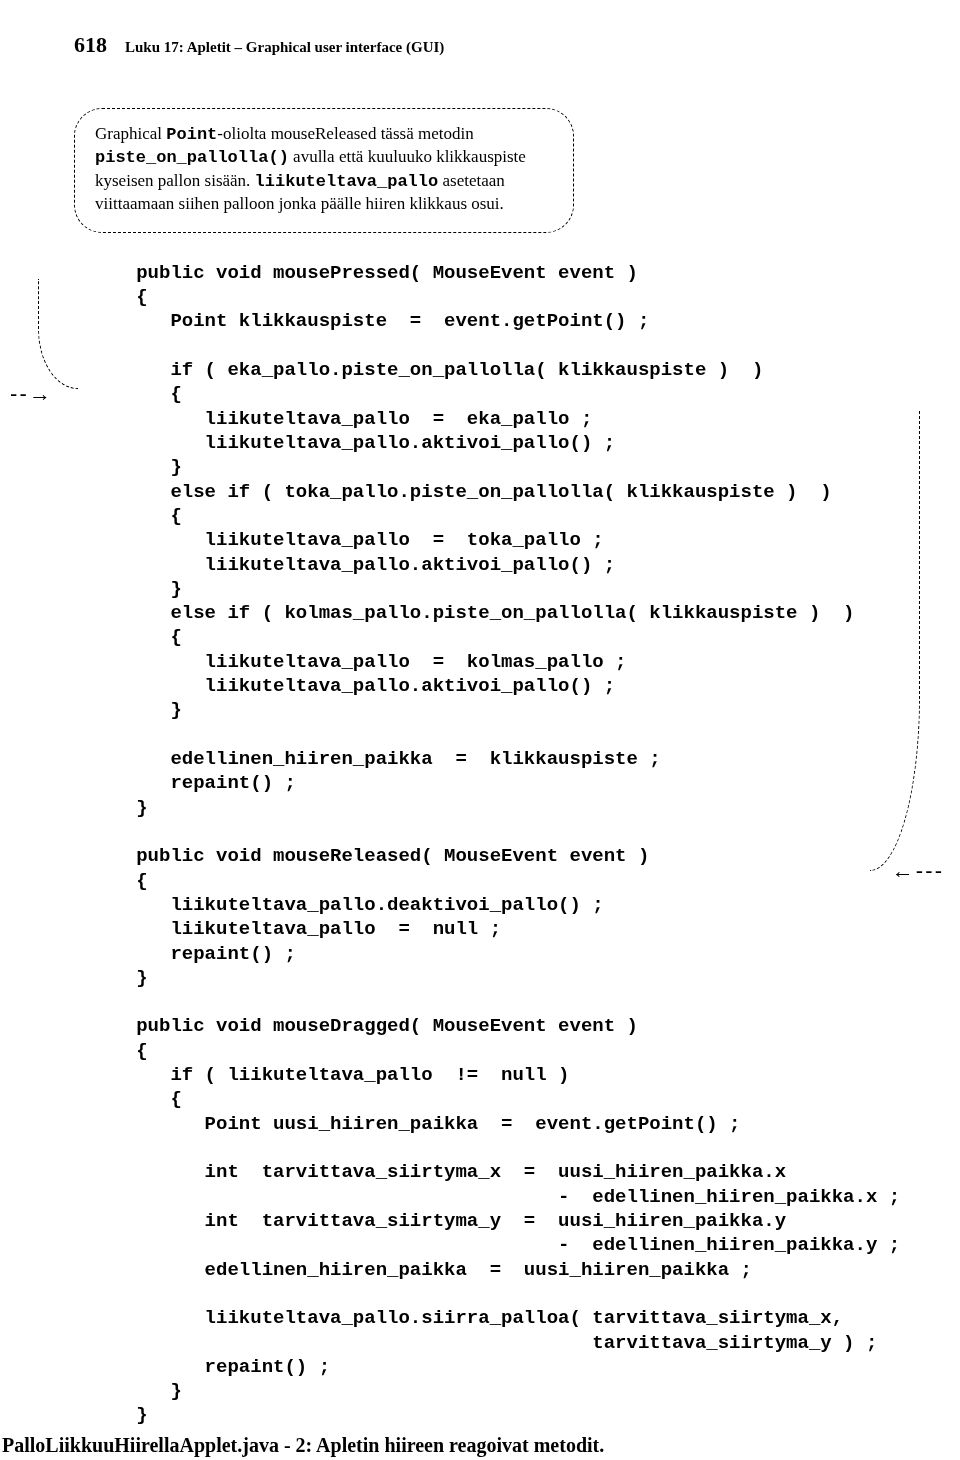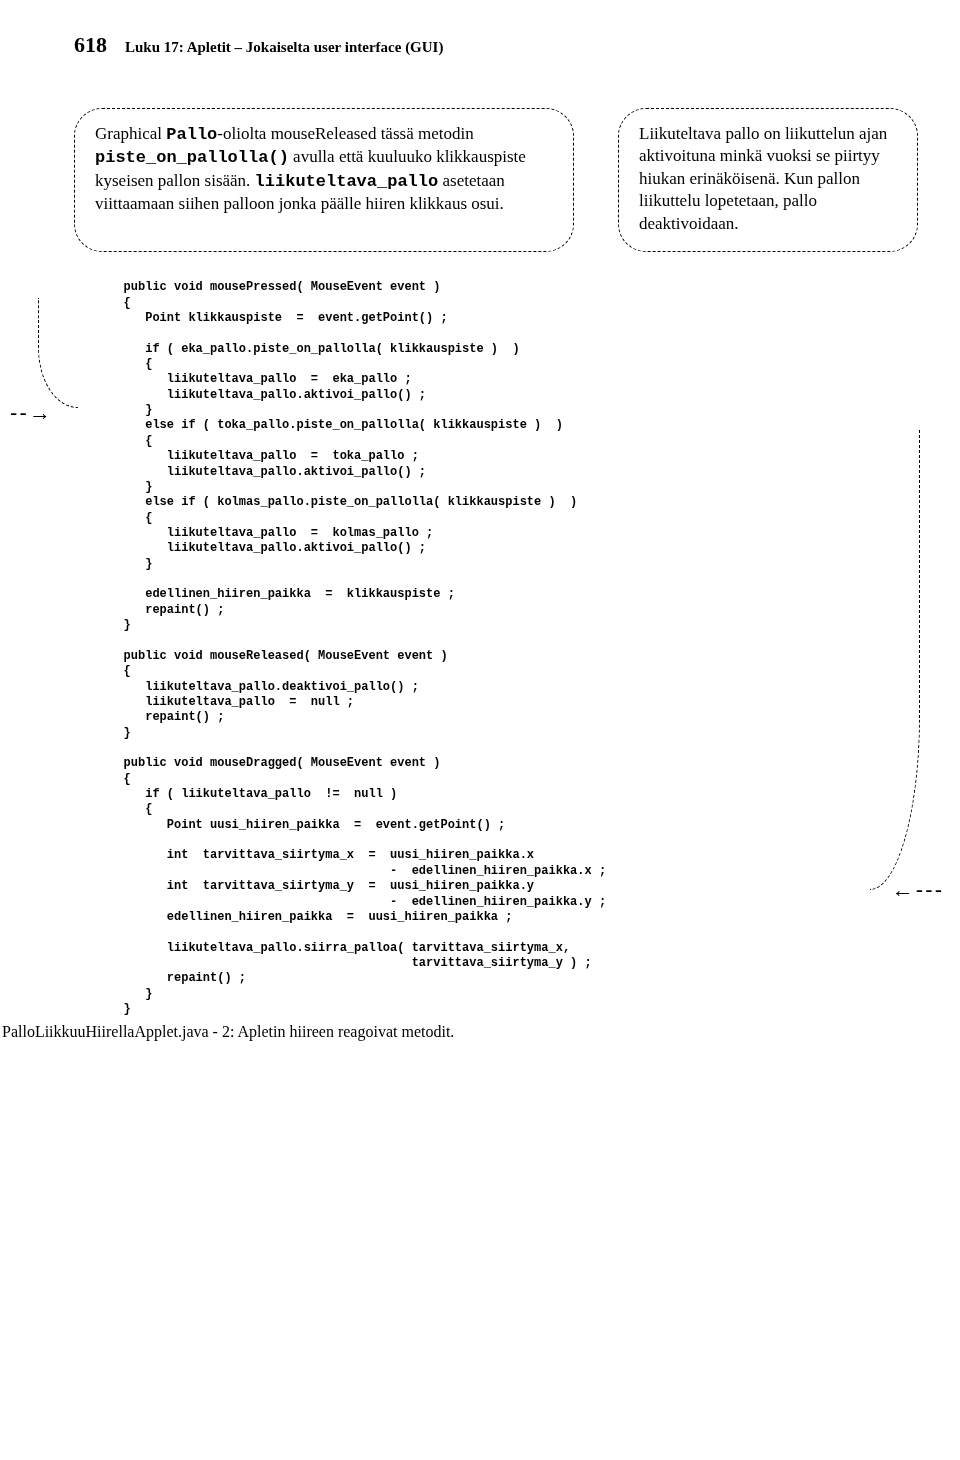--- a/index.html
+++ b/index.html
@@ -48,21 +48,21 @@
     font-family: "Courier New", Courier, monospace;
     font-weight: bold;
   }
   .code-wrap {
     position: relative;
     margin-left: -8px;
   }
   pre.code {
     font-family: "Courier New", Courier, monospace;
     font-weight: bold;
-    font-size: 12px;
+    font-size: 19px;
     line-height: 1.28;
     white-space: pre;
     margin: 0;
     padding: 0 0 0 36px;
   }
   .arrow-left {
     position: absolute;
     left: -56px;
     top: 120px;
     font-size: 22px;
@@ -93,42 +93,39 @@
     border-right: 1.5px dashed #000;
     border-bottom: 1.5px dashed #000;
     border-bottom-right-radius: 80px 280px;
     width: 50px;
     height: 460px;
     right: -2px;
     top: 150px;
     pointer-events: none;
   }
   .caption {
-    font-size: 16px;
-    font-weight: normal;
+    font-size: 20px;
+    font-weight: bold;
     margin-top: 6px;
     margin-left: -72px;
   }
 </style>
 </head>
 <body>
 
 <div class="page">
 
   <div class="header">
     <span class="page-num">618</span>
-    <span class="chapter">Luku 17: Apletit – Jokaiselta user interface (GUI)</span>
+    <span class="chapter">Luku 17: Apletit – Graphical user interface (GUI)</span>
   </div>
 
   <div class="callouts">
     <div class="callout callout-left">
-      <span>Graphical </span><span class="mono">Pallo</span><span>-oliolta mouseReleased tässä metodin </span><span class="mono">piste_on_pallolla()</span><span> avulla että kuuluuko klikkauspiste kyseisen pallon sisään. </span><span class="mono">liikuteltava_pallo</span><span> asetetaan viittaamaan siihen palloon jonka päälle hiiren klikkaus osui.</span>
-    </div>
-    <div class="callout callout-right">
-      <span>Liikuteltava pallo on liikuttelun ajan aktivoituna minkä vuoksi se piirtyy hiukan erinäköisenä. Kun pallon liikuttelu lopetetaan, pallo deaktivoidaan.</span>
+      <span>Graphical </span><span class="mono">Point</span><span>-oliolta mouseReleased tässä metodin </span><span class="mono">piste_on_pallolla()</span><span> avulla että kuuluuko klikkauspiste kyseisen pallon sisään. </span><span class="mono">liikuteltava_pallo</span><span> asetetaan viittaamaan siihen palloon jonka päälle hiiren klikkaus osui.</span>
     </div>
   </div>
 
   <div class="code-wrap">
     <div class="curve1"></div>
     <div class="curve2"></div>
     <span class="arrow-left">- - →</span>
     <span class="arrow-right">← - - -</span>
     <pre class="code">   public void mousePressed( MouseEvent event )
    {

